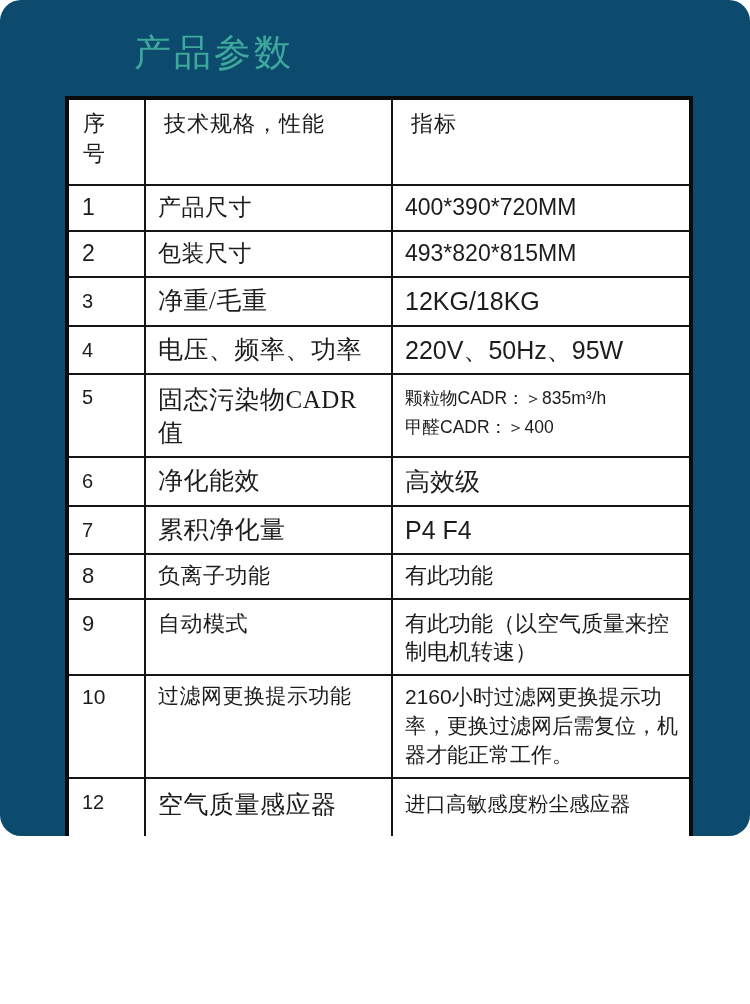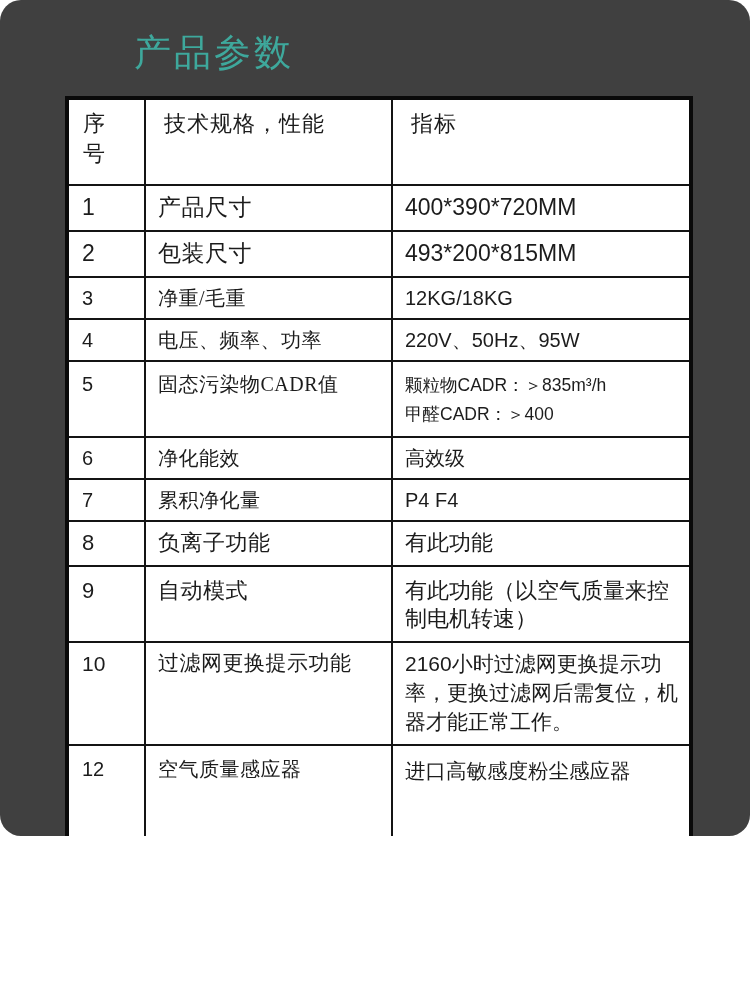--- a/index.html
+++ b/index.html
@@ -1,21 +1,21 @@
 <!DOCTYPE html>
 <html><head>
 <meta charset="utf-8">
 <style>
   * { margin: 0; padding: 0; box-sizing: border-box; }
   html, body { background: #ffffff; }
   .page {
     position: relative;
     width: 750px;
     height: 836px;
-    background: #404040;
+    background: #0c4a6e;
     overflow: hidden;
     font-family: "Liberation Serif", "DejaVu Serif", serif;
     color: #1c1c1c;
     border-radius: 21px;
   }
   .page-title {
     position: absolute;
     left: 134px;
     top: 28px;
     font-size: 37px;
@@ -46,21 +46,21 @@
     height: 72px;
     font-size: 22px;
     line-height: 1.35;
     padding: 9px 12px 8px 18px;
     letter-spacing: 1px;
   }
   th.h-no { word-break: break-all; padding: 9px 34px 16px 14px; }
   td {
     vertical-align: middle;
     height: 40px;
-    font-size: 20px;
+    font-size: 25px;
     line-height: 1.3;
     padding: 7px 10px 7px 12px;
   }
   td.c-no {
     font-family: "Liberation Sans", "DejaVu Sans", sans-serif;
     font-size: 20px;
     padding-left: 13px;
   }
   td.c-spec {
     font-family: "Liberation Serif", "DejaVu Serif", serif;
@@ -114,21 +114,21 @@
 
     <tr>
       <td class="c-no">1</td>
       <td class="c-spec">产品尺寸</td>
       <td class="c-value">400*390*720MM</td>
     </tr>
 
     <tr>
       <td class="c-no">2</td>
       <td class="c-spec">包装尺寸</td>
-      <td class="c-value">493*200*815MM</td>
+      <td class="c-value">493*820*815MM</td>
     </tr>
 
     <tr>
       <td class="c-no">3</td>
       <td class="c-spec">净重/毛重</td>
       <td class="c-value">12KG/18KG</td>
     </tr>
 
     <tr>
       <td class="c-no">4</td>

